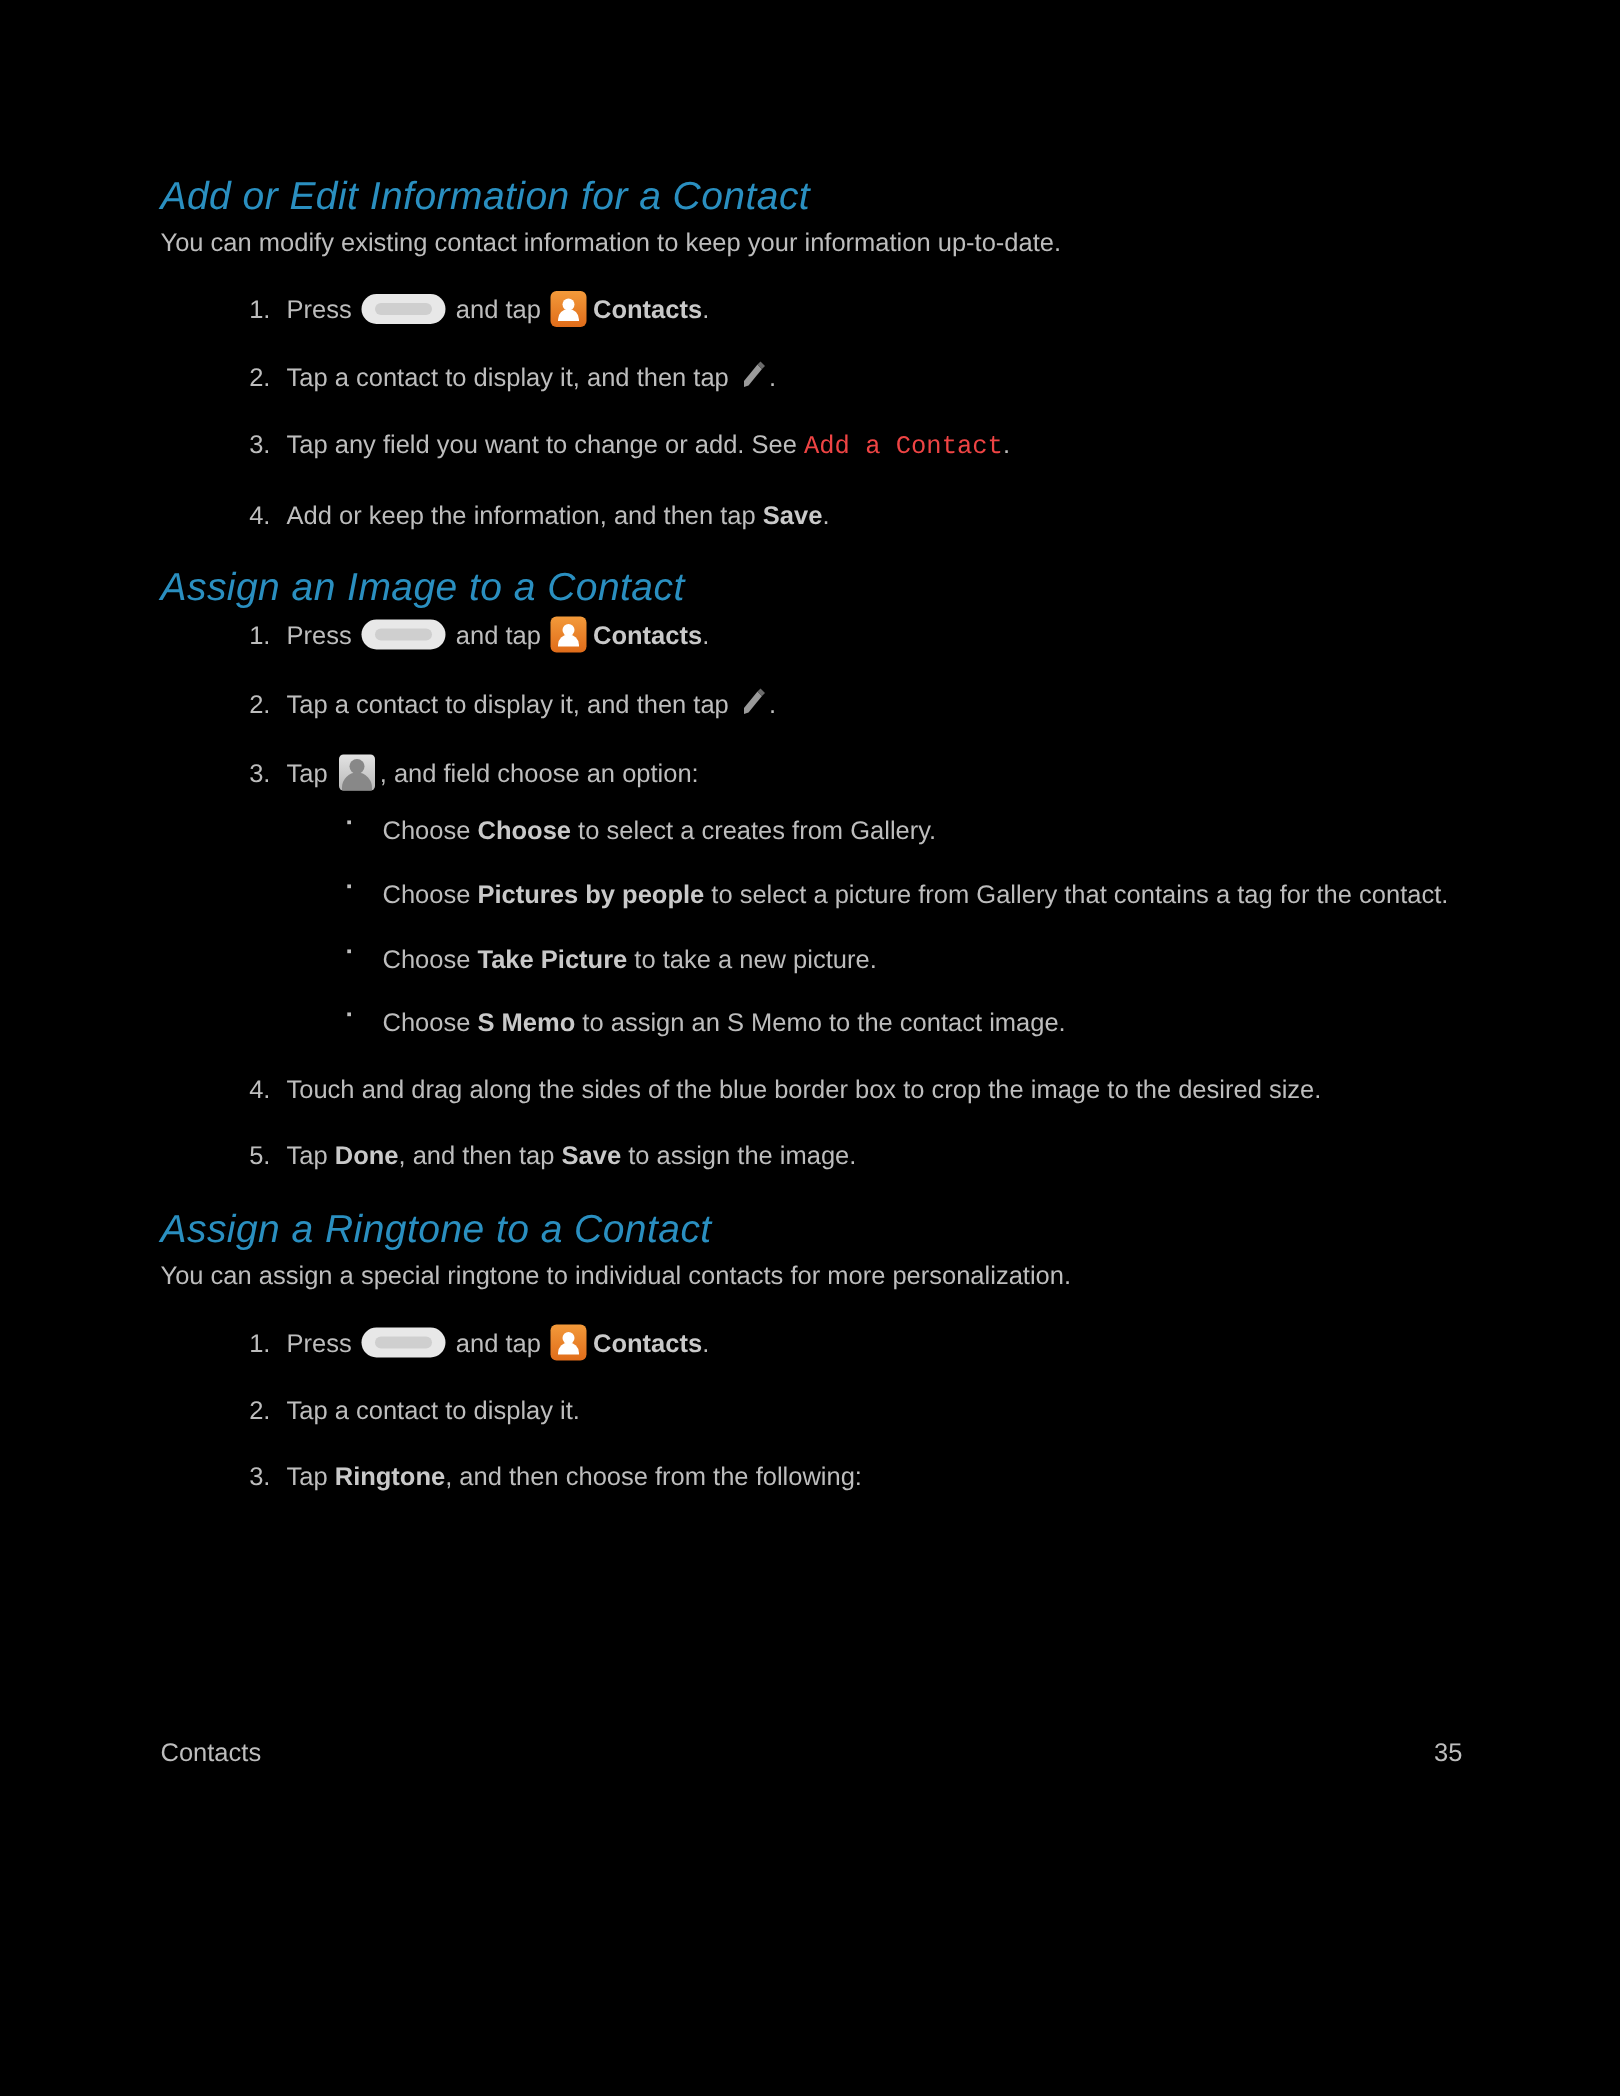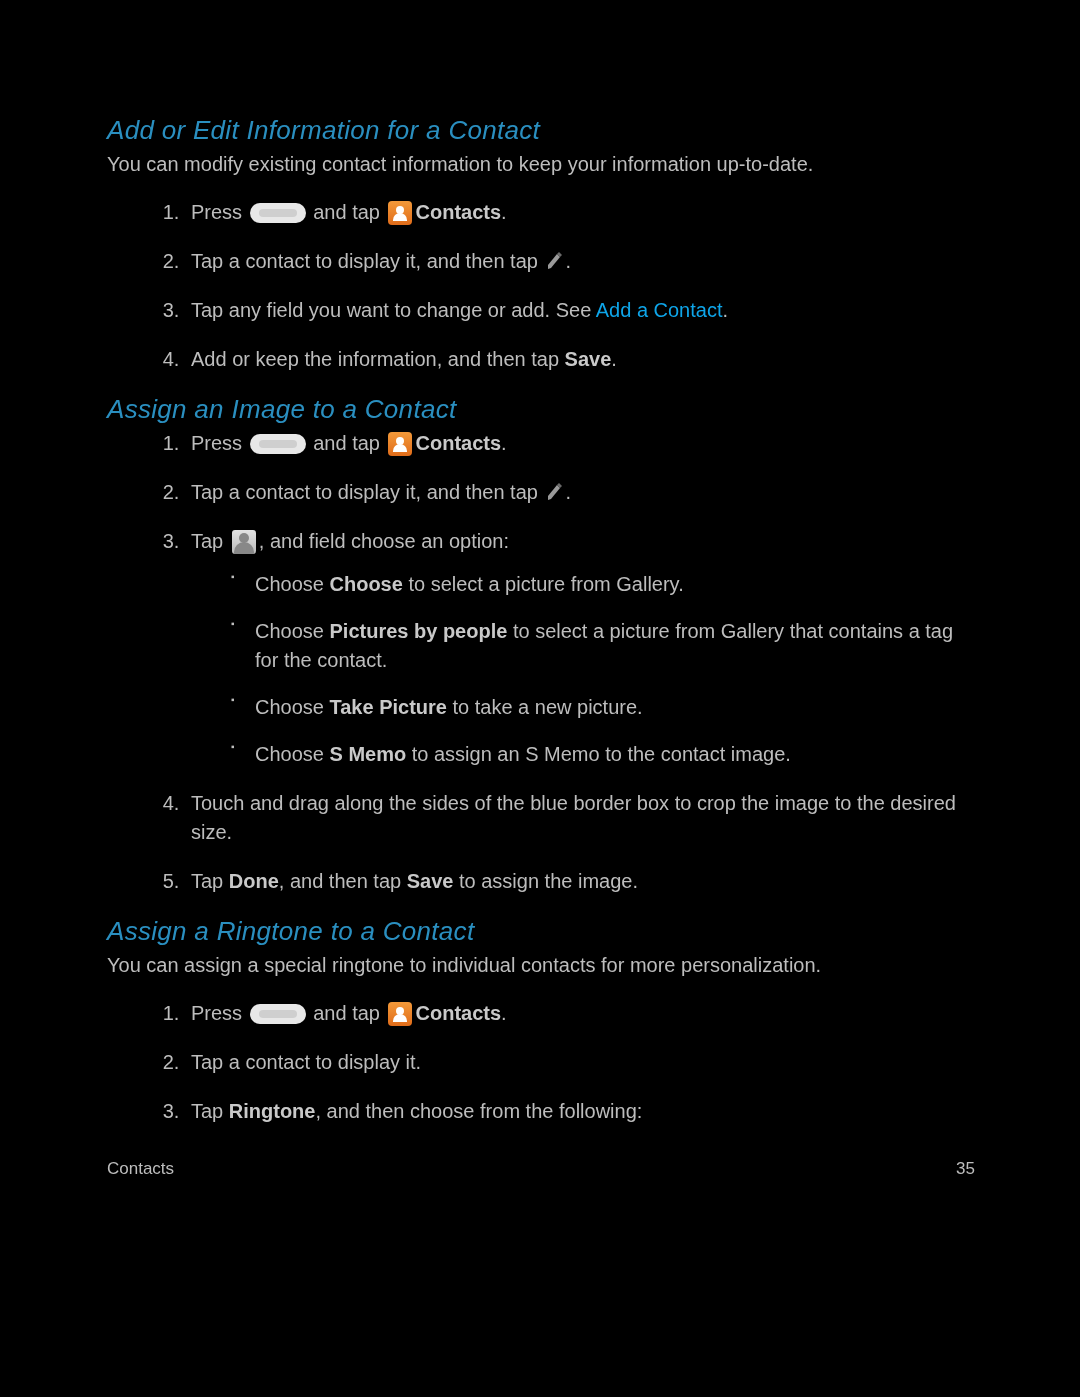--- a/index.html
+++ b/index.html
@@ -20,29 +20,29 @@
   }
   .heading {
     color: #2a8fc0;
     font-style: italic;
     font-size: 26px;
     margin: 0 0 4px 0;
     font-weight: 400;
     letter-spacing: 0.3px;
   }
   .intro {
-    font-size: 20px;
+    font-size: 17px;
     line-height: 1.4;
     margin: 0 0 20px 0;
     color: #bdbdbd;
   }
   ol.steps {
     margin: 0 0 16px 0;
     padding-left: 78px;
-    font-size: 20px;
+    font-size: 17px;
   }
   ol.steps > li {
     margin-bottom: 20px;
     line-height: 1.45;
     color: #bdbdbd;
     padding-left: 6px;
   }
   ul.sub {
     list-style: none;
     margin: 14px 0 0 0;
@@ -56,21 +56,21 @@
   }
   ul.sub > li::before {
     content: "▪";
     position: absolute;
     left: 0;
     top: 0;
     font-size: 10px;
     color: #bdbdbd;
   }
   .bold { font-weight: bold; color: #c9c9c9; }
-  .link { color: #0ea5e9; }
+  .link { color: #ef4444; font-family: Liberation Mono, monospace; }
   .icon-home {
     display: inline-block;
     width: 56px;
     height: 20px;
     background: #e8e8e8;
     border-radius: 10px;
     vertical-align: -4px;
     position: relative;
     margin: 0 2px;
   }
@@ -190,21 +190,21 @@
       </li>
       <li>
         <span>Tap a contact to display it, and then tap </span><span class="icon-edit"><svg width="18" height="22" viewBox="0 0 18 22">
               <path d="M3 19 L3 15 L12 4 L15 7 L6 18 Z" fill="#9a9a9a"></path>
               <path d="M12 4 L14 2 L17 5 L15 7 Z" fill="#6a6a6a"></path>
             </svg></span><span>.</span>
       </li>
       <li>
         <span>Tap </span><span class="icon-profile"></span><span>, and field choose an option:</span>
         <ul class="sub">
-          <li><span>Choose </span><span class="bold">Choose</span><span> to select a picture from Gallery.</span></li>
+          <li><span>Choose </span><span class="bold">Choose</span><span> to select a creates from Gallery.</span></li>
           <li><span>Choose </span><span class="bold">Pictures by people</span><span> to select a picture from Gallery that contains a tag for the contact.</span></li>
           <li><span>Choose </span><span class="bold">Take Picture</span><span> to take a new picture.</span></li>
           <li><span>Choose </span><span class="bold">S Memo</span><span> to assign an S Memo to the contact image.</span></li>
         </ul>
       </li>
       <li><span>Touch and drag along the sides of the blue border box to crop the image to the desired size.</span></li>
       <li>
         <span>Tap </span><span class="bold">Done</span><span>, and then tap </span><span class="bold">Save</span><span> to assign the image.</span>
       </li>
     </ol>

